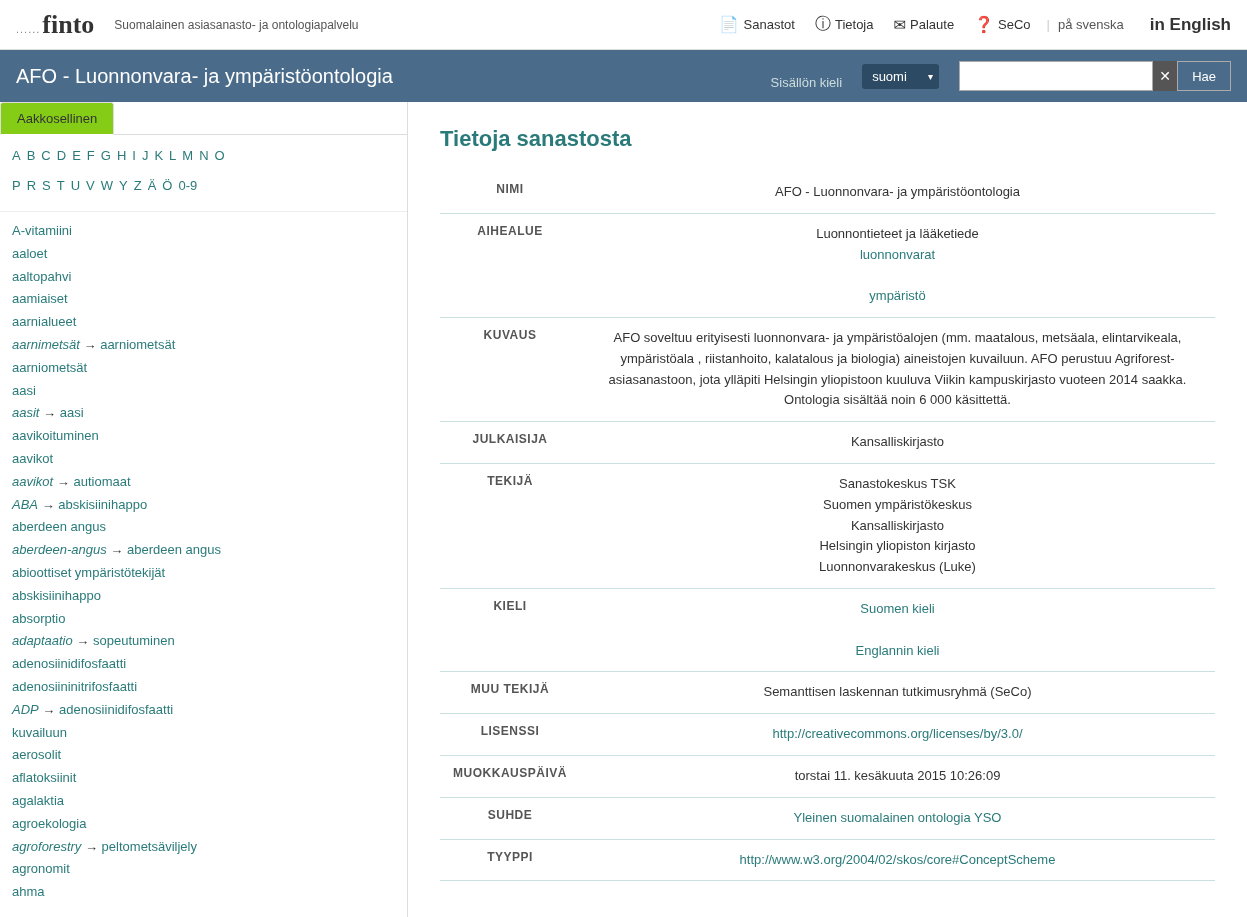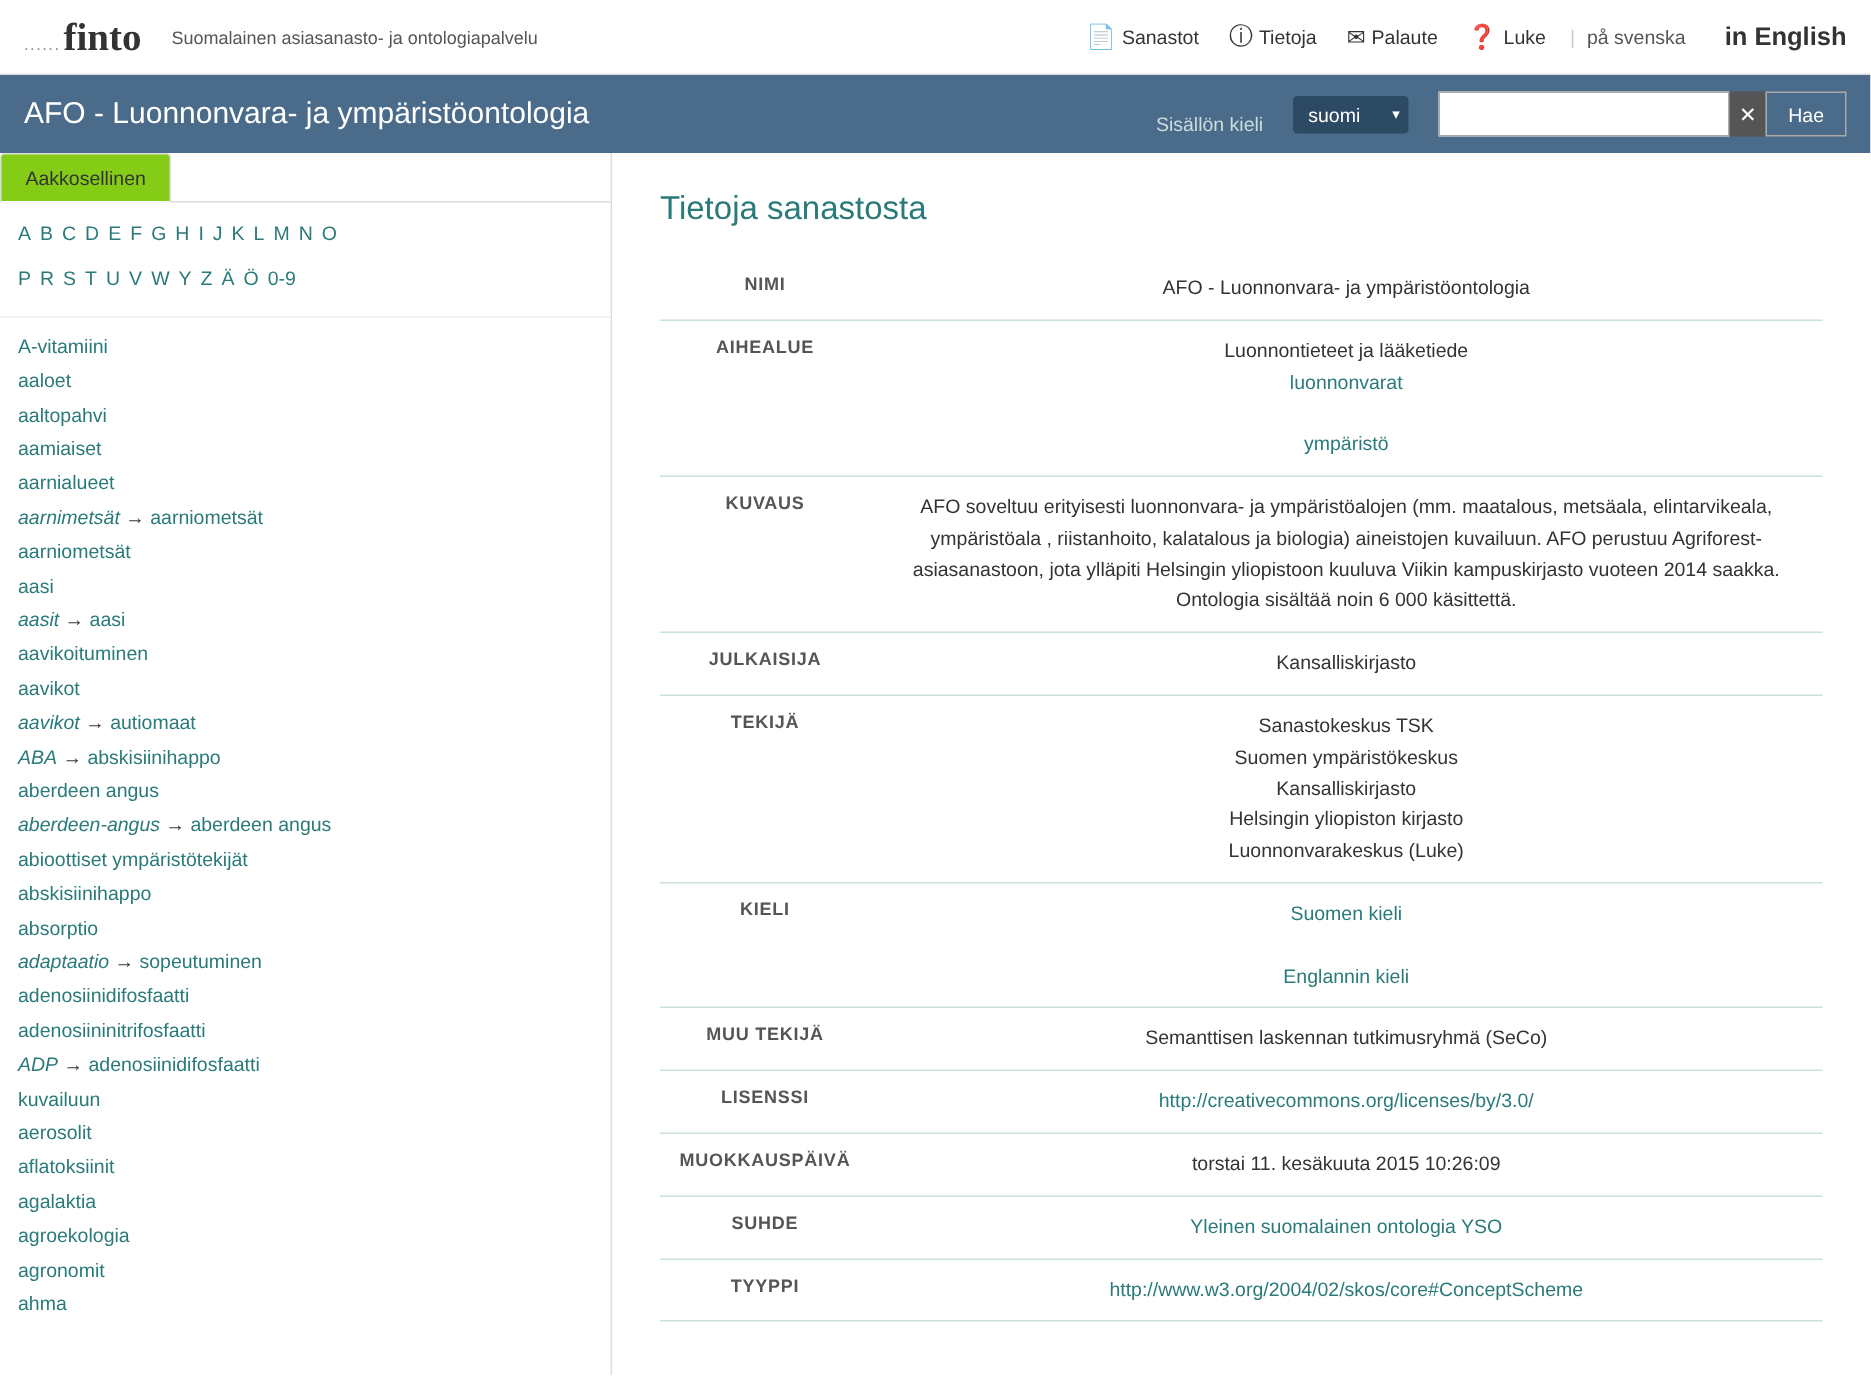--- a/index.html
+++ b/index.html
@@ -212,21 +212,21 @@
 
     
     .content-area {
       flex: 1;
       overflow-y: auto;
       padding: 24px 32px;
     }
     .content-title {
       font-size: 22px;
       color: #2a7a7a;
-      font-weight: normal;
+      font-weight: bold;
       margin-bottom: 20px;
     }
     .info-table {
       width: 100%;
       border-collapse: collapse;
       text-align: center;
     }
     .info-table tr {
       border-bottom: 1px solid #c8e0e0;
     }
@@ -274,21 +274,21 @@
     <a class="top-nav-item">
       <span style="font-size:16px;">ⓘ</span>
       <span>Tietoja</span>
     </a>
     <a class="top-nav-item">
       <span style="font-size:15px;">✉</span>
       <span>Palaute</span>
     </a>
     <a class="top-nav-item">
       <span style="font-size:16px;">❓</span>
-      <span>Luke</span>
+      <span>SeCo</span>
     </a>
     <span class="nav-divider">|</span>
     <a class="lang-link">på svenska</a>
     <span style="margin:0 4px;color:#aaa;"></span>
     <span class="lang-active">in English</span>
   </nav>
 </div>
 
 <div class="title-bar">
   <h1>AFO - Luonnonvara- ja ympäristöontologia</h1>
@@ -370,20 +370,21 @@
         <a class="word-item">absorptio</a>
         <a class="word-item"><em>adaptaatio</em><span class="arrow"> → </span><span style="color: rgb(42, 122, 122);">sopeutuminen</span></a>
         <a class="word-item">adenosiinidifosfaatti</a>
         <a class="word-item">adenosiininitrifosfaatti</a>
         <a class="word-item"><em>ADP</em><span class="arrow"> → </span><span style="color: rgb(42, 122, 122);">adenosiinidifosfaatti</span></a>
         <a class="word-item">kuvailuun</a>
         <a class="word-item">aerosolit</a>
         <a class="word-item">aflatoksiinit</a>
         <a class="word-item">agalaktia</a>
         <a class="word-item">agroekologia</a>
+        <a class="word-item"><em>agroforestry</em><span class="arrow"> → </span><span style="color: rgb(42, 122, 122);">peltometsäviljely</span></a>
         <a class="word-item">agronomit</a>
         <a class="word-item">ahma</a>
       </div>
   </div>
 
   <div class="content-area">
     <h2 class="content-title">Tietoja sanastosta</h2>
     <table class="info-table">
       <tbody id="info-tbody">
       <tr>

